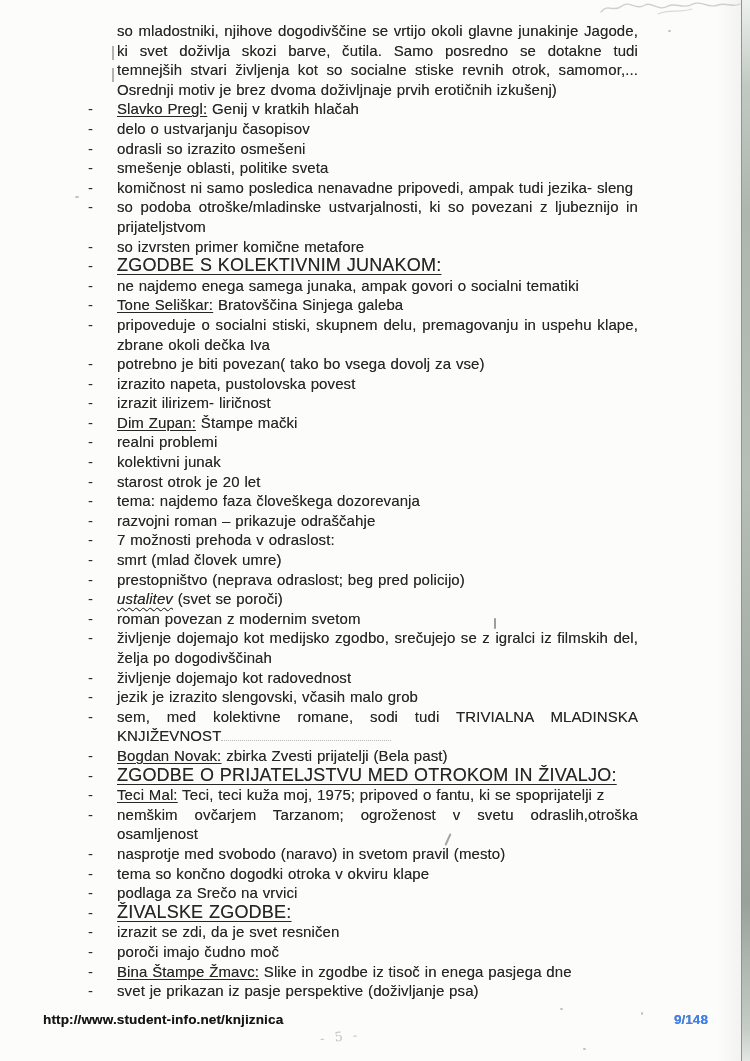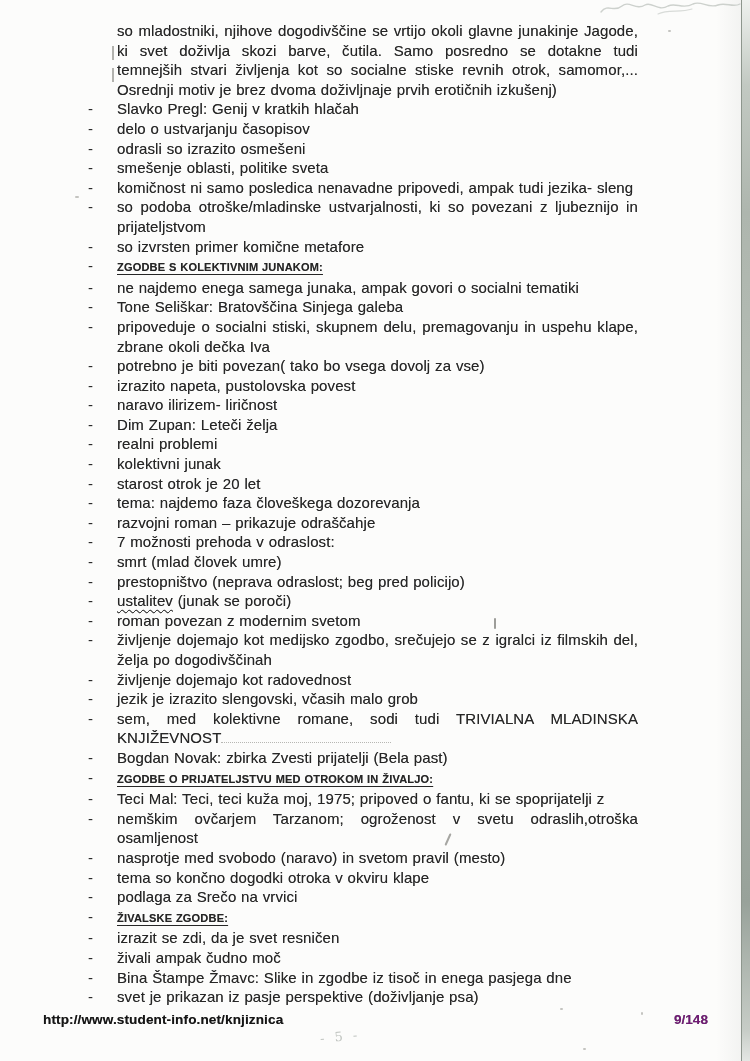--- a/index.html
+++ b/index.html
@@ -37,32 +37,33 @@
   .txt {
     flex: 1;
     font-size: 15px;
     line-height: 19.6px;
     text-align: justify;
     letter-spacing: 0.1px;
     word-spacing: 0.5px;
     text-shadow: 0 0 0.35px rgba(40,40,40,0.55);
   }
   .seg-plain {}
-  .seg-underline { text-underline-offset: 2px; }
+  .seg-underline { text-decoration: underline; text-underline-offset: 2px; }
   .seg-bold { font-weight: 400; }
   .seg-header {
-    font-weight: 700;
+    font-weight: 400;
     text-decoration: underline;
     text-underline-offset: 2.5px;
-    font-size: 11px;
+    font-size: 18px;
     letter-spacing: 0.2px;
   }
   .seg-wavy {
     text-decoration: underline wavy 1px;
     text-underline-offset: 2.5px;
+    font-style: italic;
   }
   .seg-trail {
     display: inline-block;
     width: 170px;
     height: 0.9em;
     border-bottom: 1px dotted #b7b7b3;
     vertical-align: baseline;
   }
   .footer-url {
     position: absolute;
@@ -73,21 +74,21 @@
     color: #151515;
     letter-spacing: 0.1px;
     text-shadow: 0 0 0.35px rgba(0,0,0,0.5);
   }
   .page-indicator {
     position: absolute;
     right: 42px;
     top: 1012px;
     font-size: 13.6px;
     font-weight: 700;
-    color: #701a75;
+    color: #3b82f6;
     text-shadow: 0 0 0.35px rgba(0,0,0,0.5);
     text-align: right;
   }
   .pencil-num {
     position: absolute;
     left: 320px;
     top: 1029px;
     font-size: 13px;
     color: #c2c6c2;
     transform: rotate(-6deg);
@@ -169,25 +170,25 @@
       <div class="item">
         <span class="dash">-</span>
         <div class="txt"><span class="seg-plain">potrebno je biti povezan( tako bo vsega dovolj za vse)</span></div>
       </div>
       <div class="item">
         <span class="dash">-</span>
         <div class="txt"><span class="seg-plain">izrazito napeta, pustolovska povest</span></div>
       </div>
       <div class="item">
         <span class="dash">-</span>
-        <div class="txt"><span class="seg-plain">naravo ilirizem- liričnost</span></div>
-      </div>
-      <div class="item">
-        <span class="dash">-</span>
-        <div class="txt"><span class="seg-underline">Dim Zupan:</span><span class="seg-plain"> Leteči želja</span></div>
+        <div class="txt"><span class="seg-plain">izrazit ilirizem- liričnost</span></div>
+      </div>
+      <div class="item">
+        <span class="dash">-</span>
+        <div class="txt"><span class="seg-underline">Dim Zupan:</span><span class="seg-plain"> Štampe mački</span></div>
       </div>
       <div class="item">
         <span class="dash">-</span>
         <div class="txt"><span class="seg-plain">realni problemi</span></div>
       </div>
       <div class="item">
         <span class="dash">-</span>
         <div class="txt"><span class="seg-plain">kolektivni junak</span></div>
       </div>
       <div class="item">
@@ -209,21 +210,21 @@
       <div class="item">
         <span class="dash">-</span>
         <div class="txt"><span class="seg-plain">smrt (mlad človek umre)</span></div>
       </div>
       <div class="item">
         <span class="dash">-</span>
         <div class="txt"><span class="seg-plain">prestopništvo (neprava odraslost; beg pred policijo)</span></div>
       </div>
       <div class="item">
         <span class="dash">-</span>
-        <div class="txt"><span class="seg-wavy">ustalitev</span><span class="seg-plain"> (junak se poroči)</span></div>
+        <div class="txt"><span class="seg-wavy">ustalitev</span><span class="seg-plain"> (svet se poroči)</span></div>
       </div>
       <div class="item">
         <span class="dash">-</span>
         <div class="txt"><span class="seg-plain">roman povezan z modernim svetom</span></div>
       </div>
       <div class="item">
         <span class="dash">-</span>
         <div class="txt"><span class="seg-plain">življenje dojemajo kot medijsko zgodbo, srečujejo se z igralci iz filmskih del, želja po dogodivščinah</span></div>
       </div>
       <div class="item">
@@ -269,21 +270,21 @@
       <div class="item">
         <span class="dash">-</span>
         <div class="txt"><span class="seg-header">ŽIVALSKE ZGODBE:</span></div>
       </div>
       <div class="item">
         <span class="dash">-</span>
         <div class="txt"><span class="seg-plain">izrazit se zdi, da je svet resničen</span></div>
       </div>
       <div class="item">
         <span class="dash">-</span>
-        <div class="txt"><span class="seg-plain">živali ampak čudno moč</span></div>
+        <div class="txt"><span class="seg-plain">poroči imajo čudno moč</span></div>
       </div>
       <div class="item">
         <span class="dash">-</span>
         <div class="txt"><span class="seg-underline">Bina Štampe Žmavc:</span><span class="seg-plain"> Slike in zgodbe iz tisoč in enega pasjega dne</span></div>
       </div>
       <div class="item">
         <span class="dash">-</span>
         <div class="txt"><span class="seg-plain">svet je prikazan iz pasje perspektive (doživljanje psa)</span></div>
       </div>
     </div>

